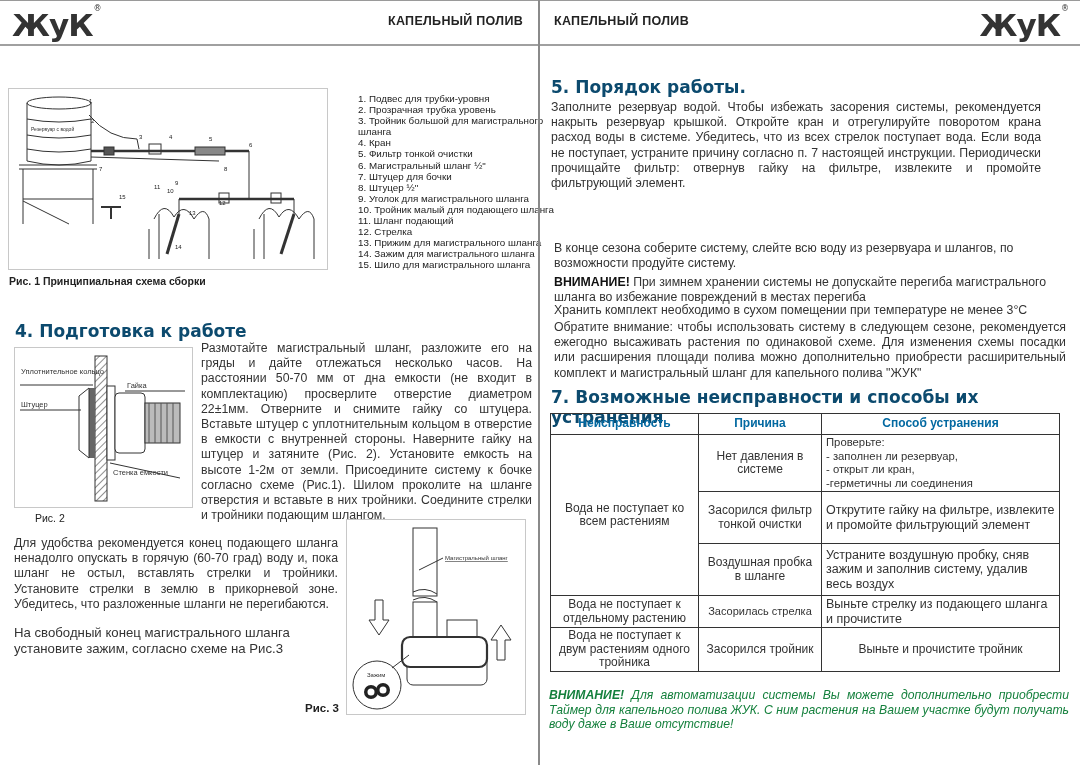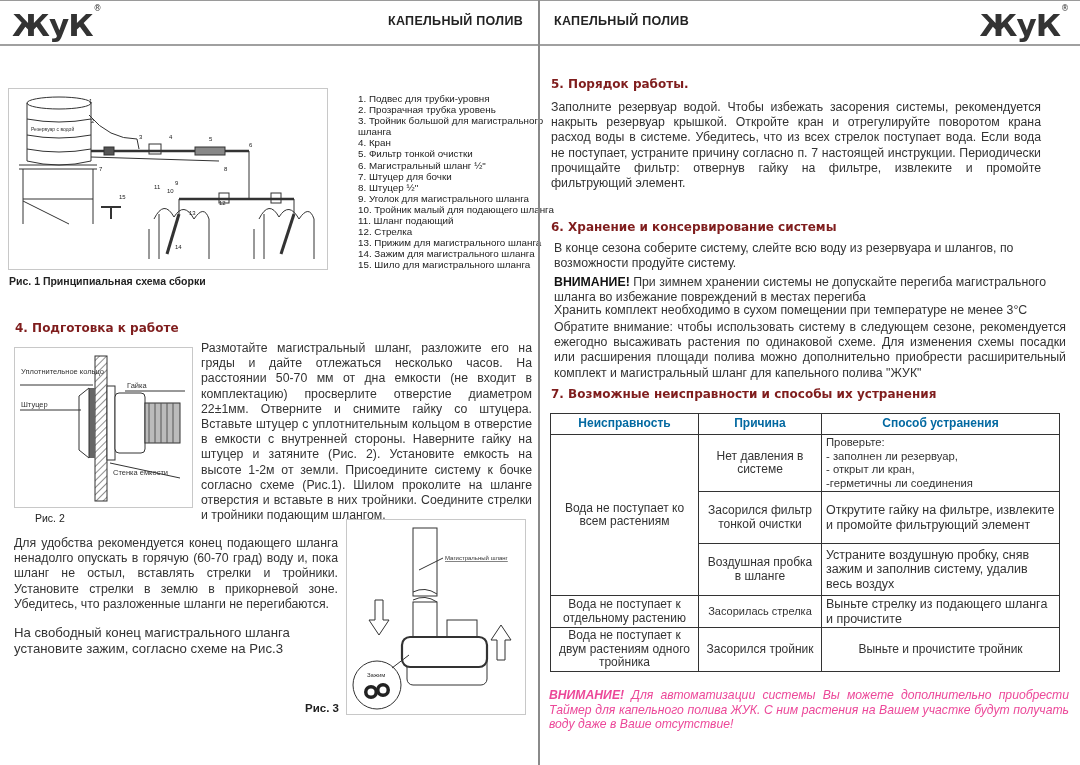--- a/index.html
+++ b/index.html
@@ -15,33 +15,33 @@
   .logo { position: absolute; top: 6px; font-family: "DejaVu Sans", sans-serif; font-weight: bold; font-size: 31px; color: #333; letter-spacing: -1px; }
   .logo sup { font-size: 8px; font-weight: normal; position: relative; top: -14px; margin-left: 1px; }
   .hdr-title { position: absolute; top: 13px; font-weight: bold; font-size: 12.5px; color: #222; letter-spacing: 0.3px; }
 
   .frame { position: absolute; border: 1px solid #c8c8c8; background: #fff; }
   .caption { position: absolute; font-size: 10.5px; }
   .caption.bold { font-weight: bold; }
 
   .legend { position: absolute; left: 334px; top: 93px; font-size: 9.8px; line-height: 11.1px; color: #222; width: 205px; margin-left: 24px; }
 
-  .h2 { position: absolute; font-family: "DejaVu Sans", sans-serif; font-weight: bold; font-size: 12px; color: #7f1d1d; }
+  .h2 { position: absolute; font-family: "DejaVu Sans", sans-serif; font-weight: bold; font-size: 17px; color: #0c4a6e; }
   .para { position: absolute; font-size: 12.3px; line-height: 15.2px; color: #333; text-align: justify; }
   .para.big { font-size: 13.2px; line-height: 16px; }
   .para b { color: #111; }
 
   table.faults { position: absolute; left: 550px; top: 413px; width: 510px; border-collapse: collapse; font-size: 12px; color: #333; }
   table.faults th, table.faults td { border: 1px solid #333; padding: 1px 4px; vertical-align: middle; line-height: 13.5px; }
   table.faults th { font-weight: bold; height: 21px; text-align: center; color: #0369a1; }
   table.faults td.c { text-align: center; }
   table.faults td.l { text-align: left; }
   .small { font-size: 11.3px; line-height: 11.5px; }
 
-  .note-italic { position: absolute; left: 549px; top: 688px; width: 520px; font-style: italic; font-size: 12.2px; line-height: 14.5px; color: #ec4899; text-align: justify; }
+  .note-italic { position: absolute; left: 549px; top: 688px; width: 520px; font-style: italic; font-size: 12.2px; line-height: 14.5px; color: #15803d; text-align: justify; }
   .note-italic b { font-weight: bold; }
   svg text { font-family: "Liberation Sans", sans-serif; }
 </style>
 </head>
 <body>
 
 <div class="page page-left">
   <div class="header">
     <div class="logo" style="left:12px;"><span>ЖуК</span><sup>®</sup></div>
     <div class="hdr-title" style="right:15px;">КАПЕЛЬНЫЙ ПОЛИВ</div>
@@ -202,21 +202,20 @@
 
 <div class="page page-right">
   <div class="header">
     <div class="hdr-title" style="left:14px;">КАПЕЛЬНЫЙ ПОЛИВ</div>
     <div class="logo" style="right:12px;"><span>ЖуК</span><sup>®</sup></div>
   </div>
 
   <div class="h2" style="left:11px;top:77px;">5. Порядок работы.</div>
   <div class="para" style="left:11px;top:100px;width:490px;">Заполните резервуар водой. Чтобы избежать засорения системы, рекомендуется накрыть резервуар крышкой. Откройте кран  и отрегулируйте поворотом крана расход воды в системе. Убедитесь, что из всех стрелок поступает вода. Если вода не поступает, устраните причину согласно п. 7 настоящей инструкции. Периодически прочищайте фильтр: отвернув гайку на фильтре, извлеките и промойте фильтрующий элемент.</div>
 
-  <div class="h2" style="left:11px;top:220px;">6. Хранение и консервирование системы</div>
   <div class="para" style="left:14px;top:241px;width:500px;text-align:left;">В конце сезона соберите систему, слейте всю воду из резервуара и шлангов, по возможности продуйте систему.</div>
   <div class="para" style="left:14px;top:275px;width:510px;text-align:left;">
     <b>ВНИМАНИЕ!</b><span> При зимнем хранении системы не допускайте перегиба магистрального шланга во избежание повреждений в местах перегиба</span>
   </div>
   <div class="para" style="left:14px;top:303px;width:510px;text-align:left;">Хранить комплект необходимо в сухом помещении при температуре не менее 3°С</div>
   <div class="para" style="left:14px;top:320px;width:512px;">Обратите внимание: чтобы использовать систему в следующем сезоне, рекомендуется ежегодно высаживать растения по одинаковой схеме. Для изменения схемы посадки или расширения площади полива можно дополнительно приобрести расширительный комплект и магистральный шланг для капельного полива "ЖУК"</div>
 
   <div class="h2" style="left:11px;top:387px;">7. Возможные неисправности и способы их устранения</div>
 </div>
 

